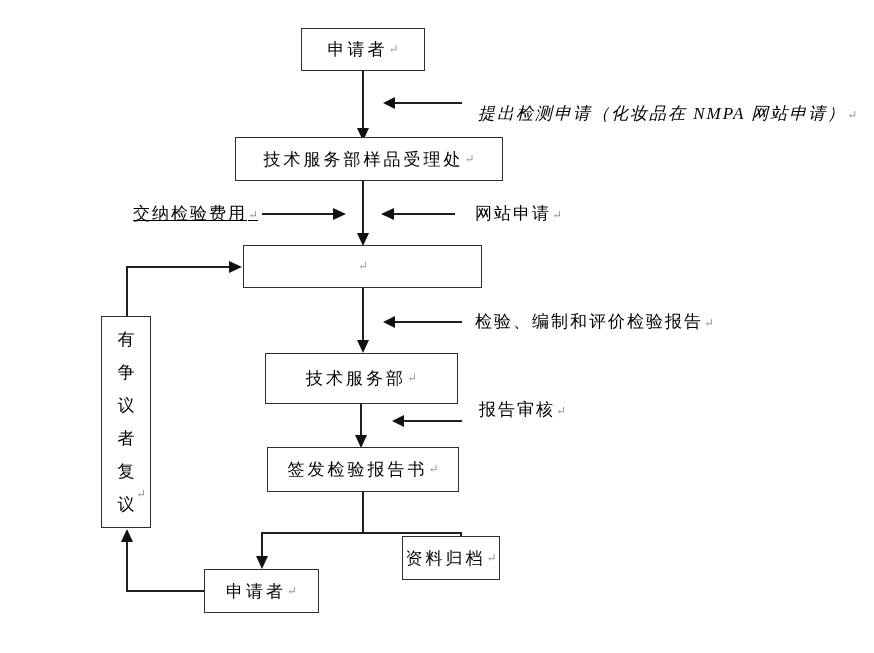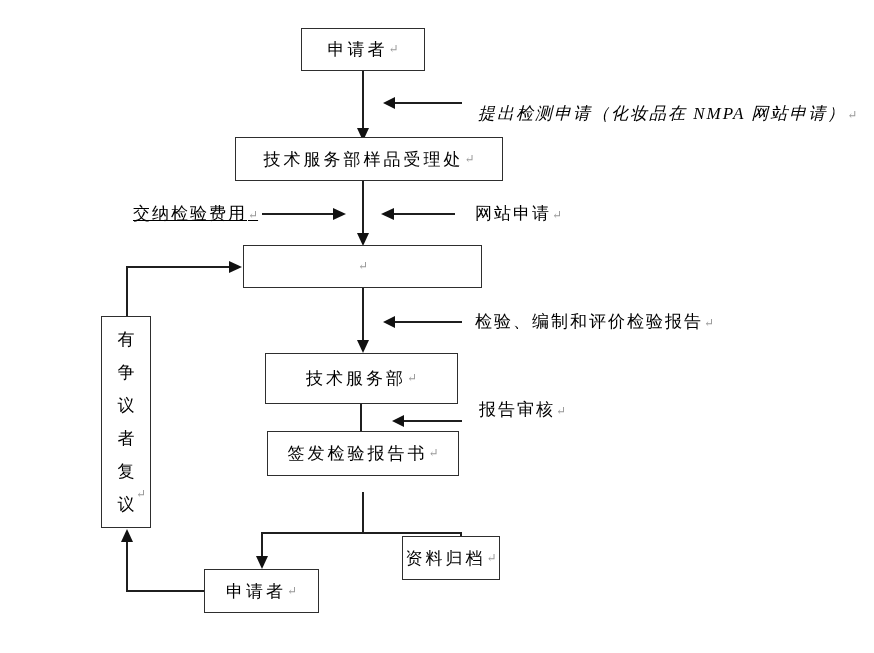--- a/index.html
+++ b/index.html
@@ -29,21 +29,21 @@
     font-size:17px;letter-spacing:2px;
     white-space:nowrap;line-height:18px;
   }
   .annotation .return-mark{color:#9a9a9a;font-size:12px;letter-spacing:0;margin-left:1px;}
 
   
   .n-applicant-top{left:301px;top:28px;width:124px;height:43px;}
   .n-sample-acceptance{left:235px;top:137px;width:268px;height:44px;justify-content:center;}
   .n-inspection-offices{left:243px;top:245px;width:239px;height:43px;}
   .n-tech-service{left:265px;top:353px;width:193px;height:51px;}
-  .n-issue-report{left:267px;top:431px;width:192px;height:45px;}
+  .n-issue-report{left:267px;top:447px;width:192px;height:45px;}
   .n-applicant-bottom{left:204px;top:569px;width:115px;height:44px;}
   .n-archive{left:402px;top:536px;width:98px;height:44px;}
   .n-dispute{
     left:101px;top:316px;width:50px;height:212px;
     flex-direction:column;justify-content:center;
     letter-spacing:0;line-height:33px;font-size:17px;
   }
   .n-dispute .vchar{display:block;text-align:center;}
   .n-dispute .return-mark{position:absolute;right:4px;bottom:16px;}
 

